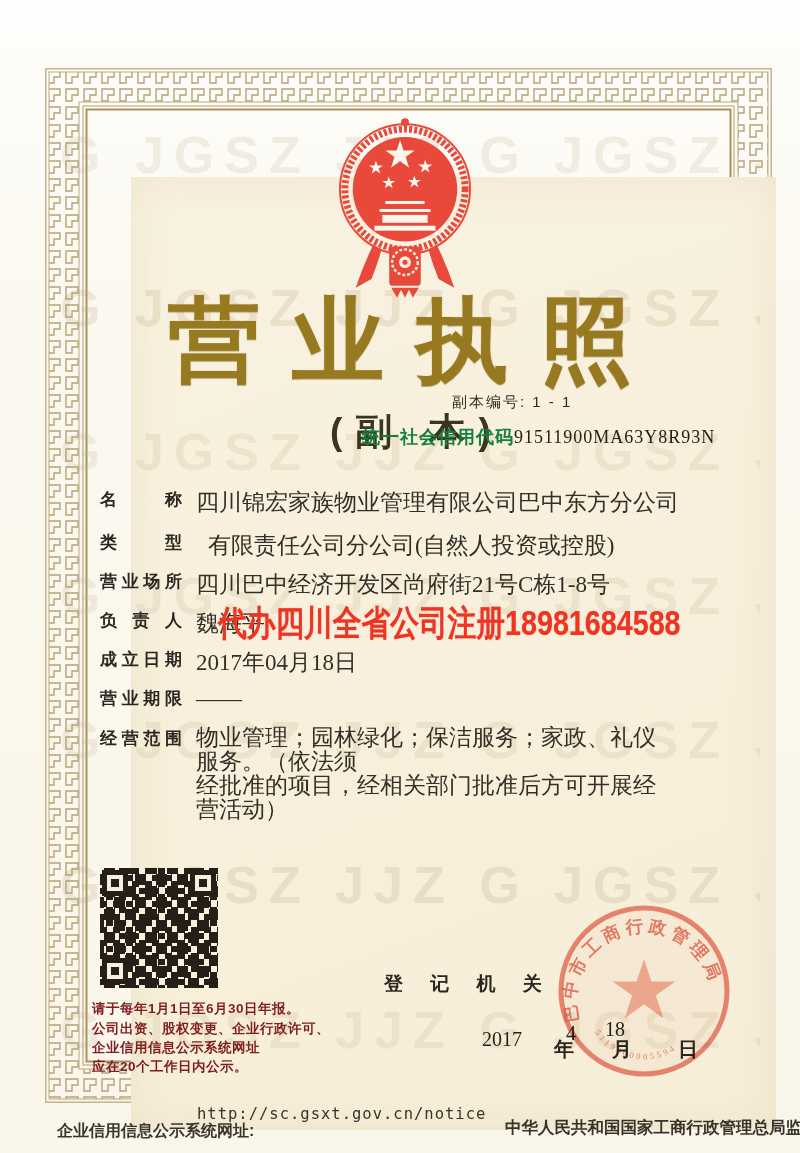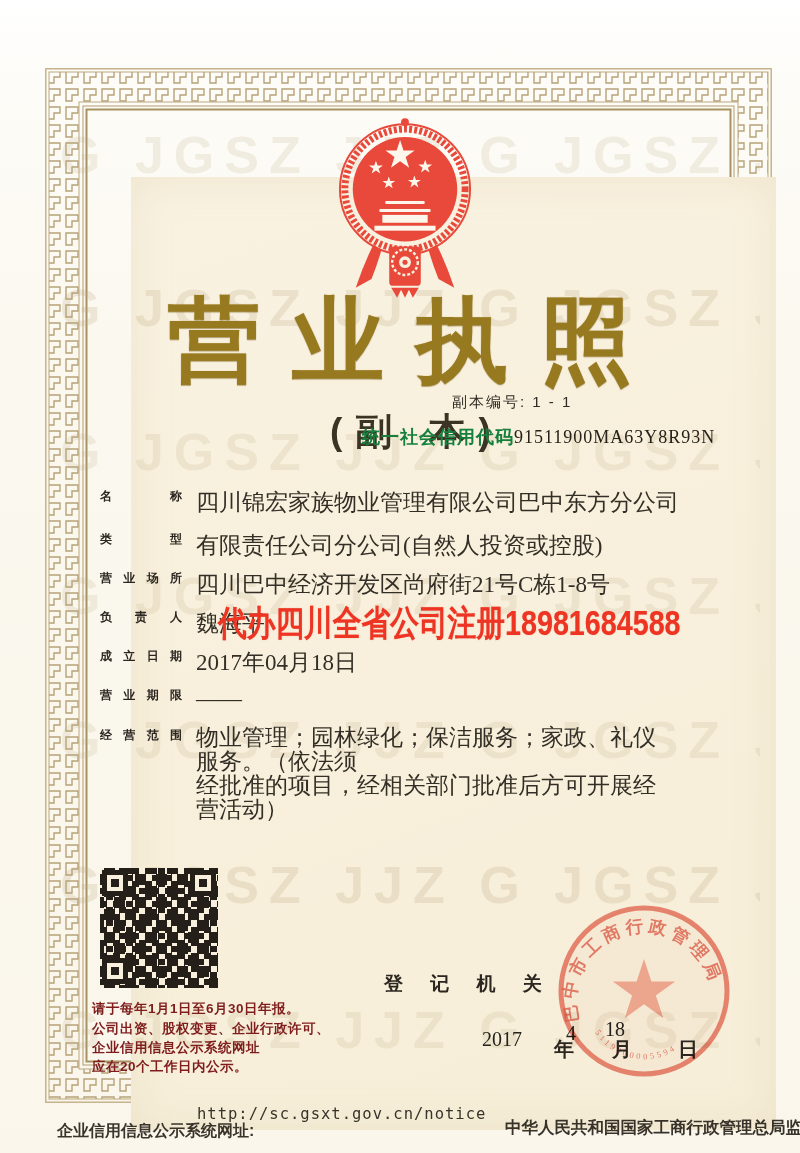--- a/index.html
+++ b/index.html
@@ -35,21 +35,21 @@
   .copy-no{position:absolute;left:452px;top:393px;font-size:15px;letter-spacing:2px;color:#2f2a23;}
   .subtitle{
     position:absolute;left:330px;top:399px;font-size:37px;font-weight:700;
     letter-spacing:13px;color:#3b3424;margin-top:8px;
   }
   .credit-line{position:absolute;left:362px;top:425px;font-size:18px;white-space:nowrap;}
   .credit-label{font-weight:700;letter-spacing:1px;color:#15803d;}
   .credit-code{font-family:"Liberation Serif","DejaVu Serif",serif;letter-spacing:1px;margin-left:0;color:#262119;}
   
   .fld-label{
-    position:absolute;left:100px;width:82px;font-size:12px;font-weight:700;color:#2b2620;
+    position:absolute;left:100px;width:82px;font-size:17px;font-weight:700;color:#2b2620;
     text-align:justify;text-align-last:justify;white-space:nowrap;
   }
   .fld-value{
     position:absolute;left:196px;width:480px;font-size:23px;color:#332e26;
     font-family:"Liberation Serif","DejaVu Serif",serif;white-space:nowrap;
   }
   .scope-wrap{white-space:normal;width:470px;line-height:24px;}
   
   .overlay-red{
     position:absolute;left:218px;top:600px;font-size:35px;font-weight:700;white-space:nowrap;
@@ -144,21 +144,21 @@
   <div class="copy-no">副本编号: 1 - 1</div>
   <div class="subtitle">(副 本)</div>
   <div class="credit-line">
     <span class="credit-label">统一社会信用代码</span><span class="credit-code">91511900MA63Y8R93N</span>
   </div>
 
   <div class="fld-label" style="top:488px;">名称</div>
   <div class="fld-value" style="top:487px;">四川锦宏家族物业管理有限公司巴中东方分公司</div>
 
   <div class="fld-label" style="top:531px;">类型</div>
-  <div class="fld-value" style="top:530px;">有限责任公司分公司(自然人投资或控股)</div>
+  <div class="fld-value" style="top:530px;margin-left:12px;">有限责任公司分公司(自然人投资或控股)</div>
 
   <div class="fld-label" style="top:570px;">营业场所</div>
   <div class="fld-value" style="top:569px;">四川巴中经济开发区尚府街21号C栋1-8号</div>
 
   <div class="fld-label" style="top:609px;">负责人</div>
   <div class="fld-value" style="top:608px;">魏海平</div>
 
   <div class="fld-label" style="top:648px;">成立日期</div>
   <div class="fld-value" style="top:647px;">2017年04月18日</div>
 

